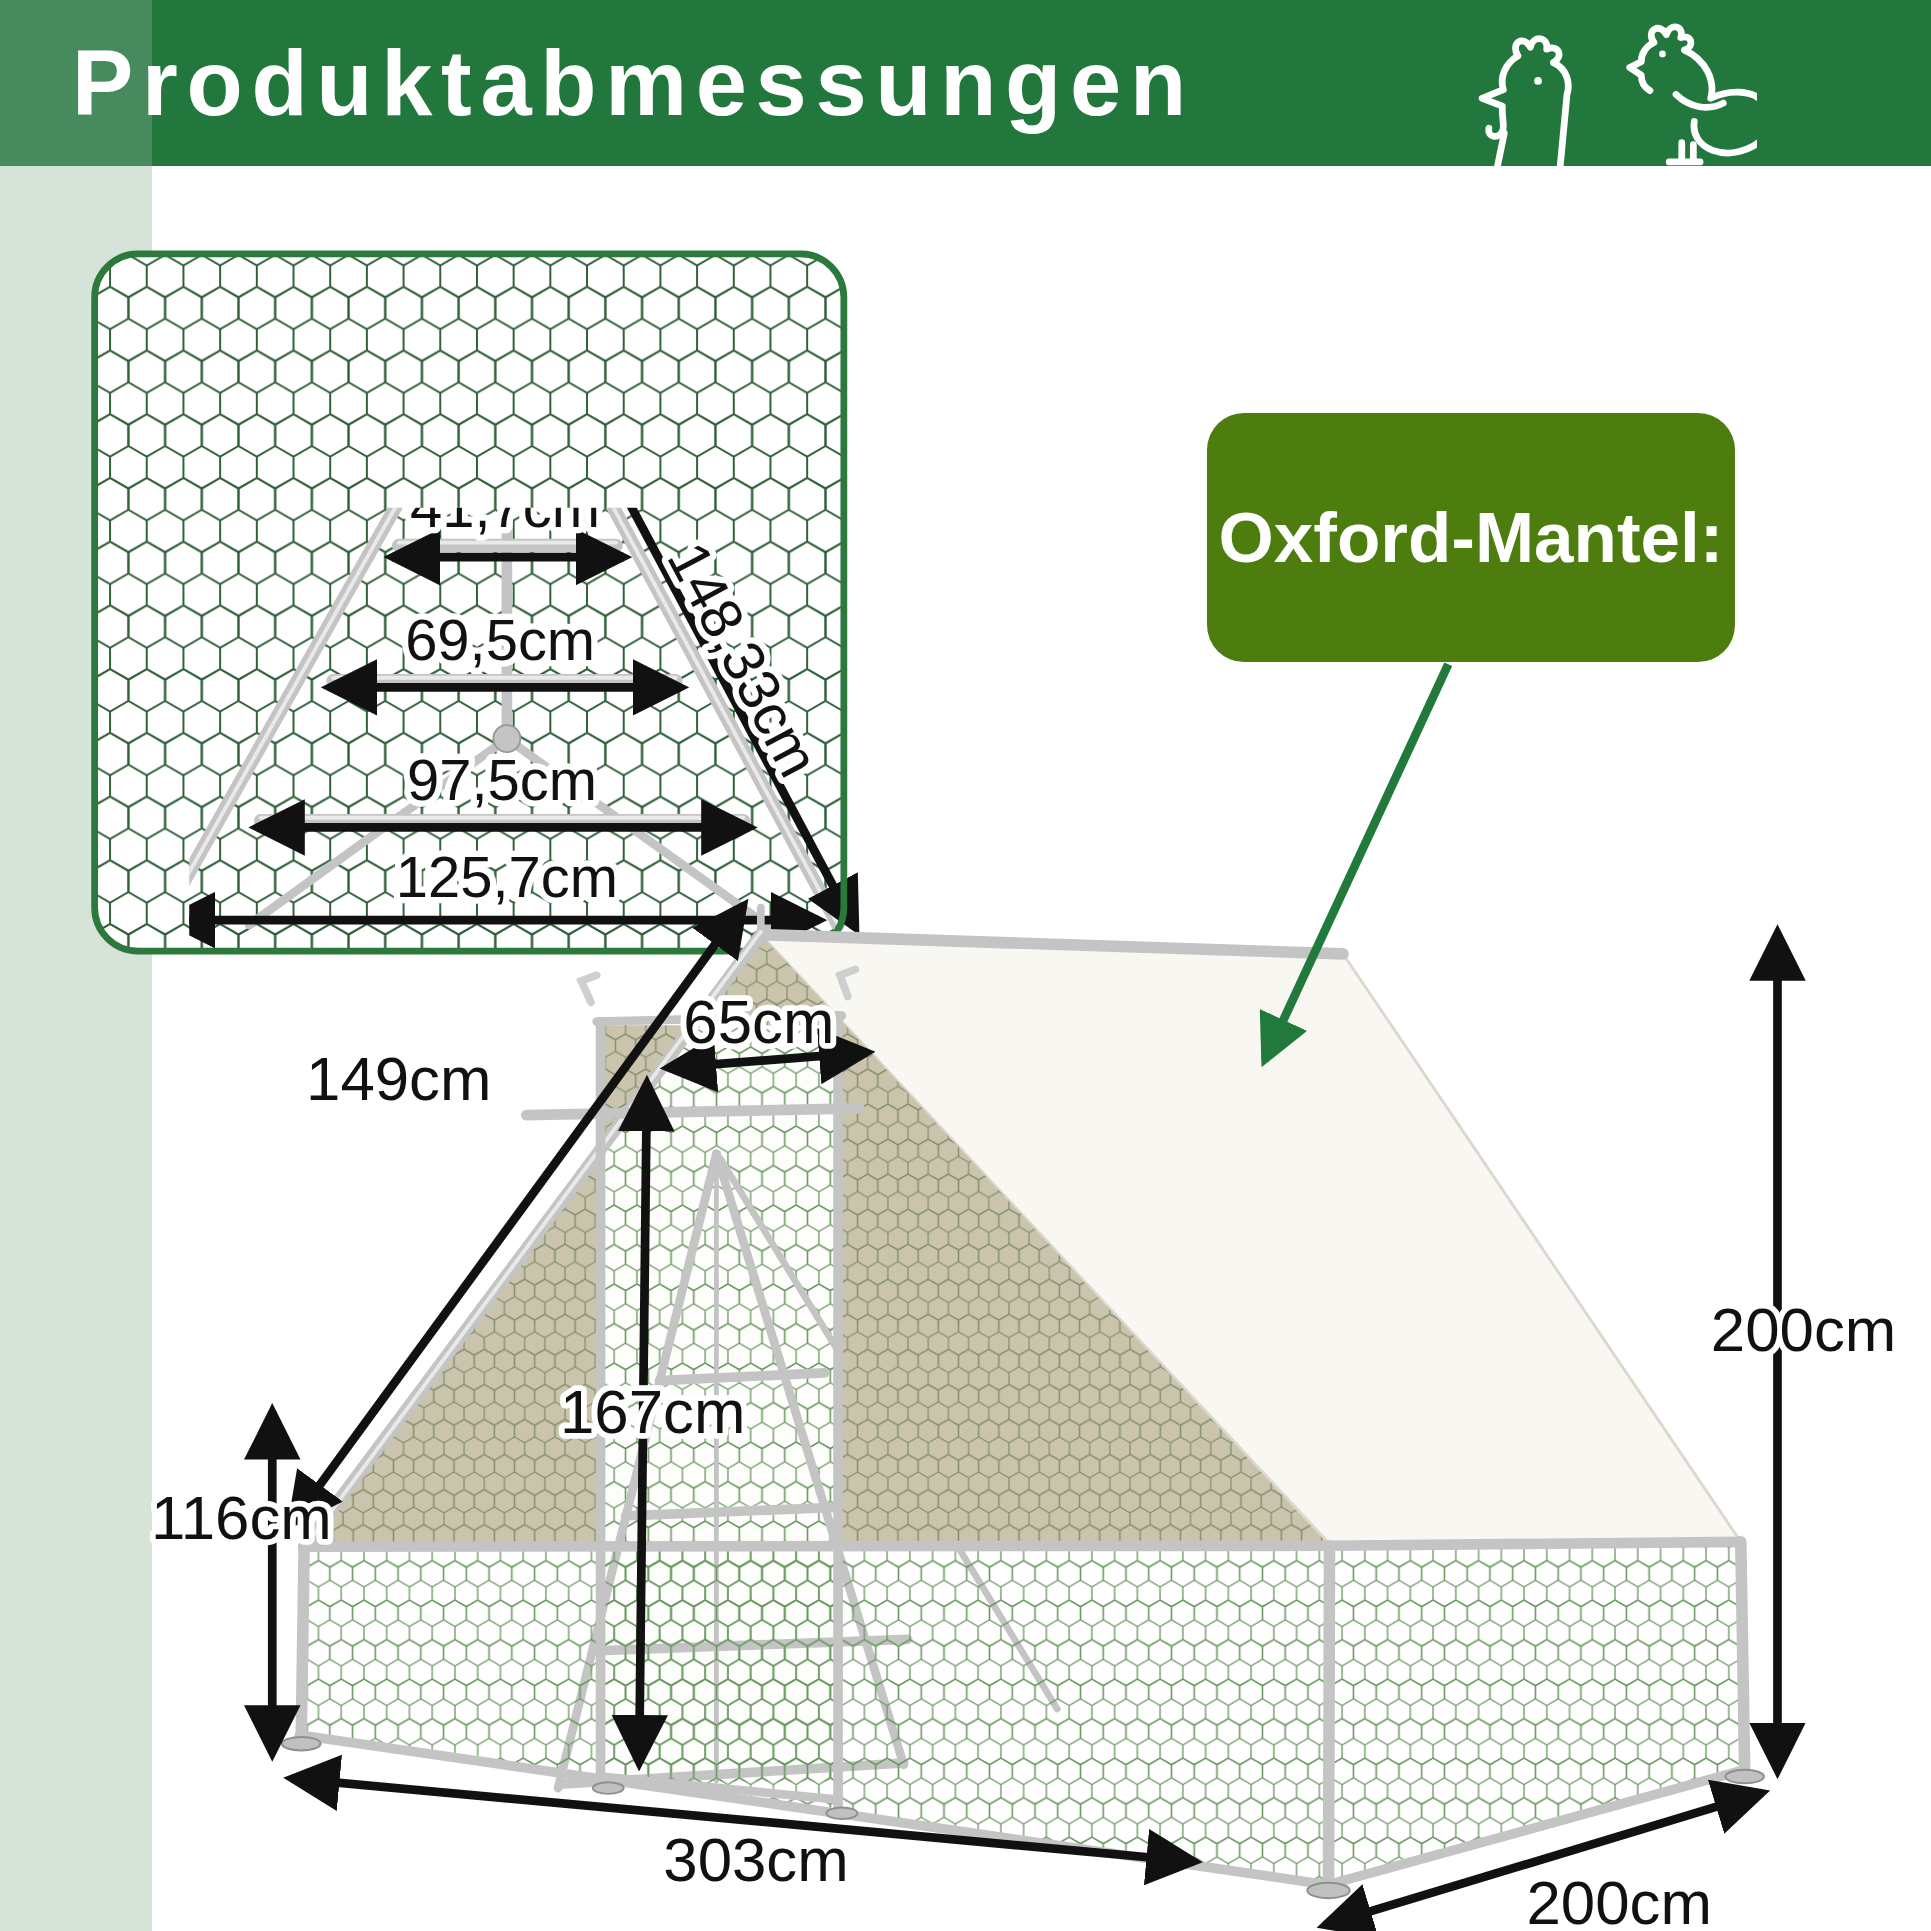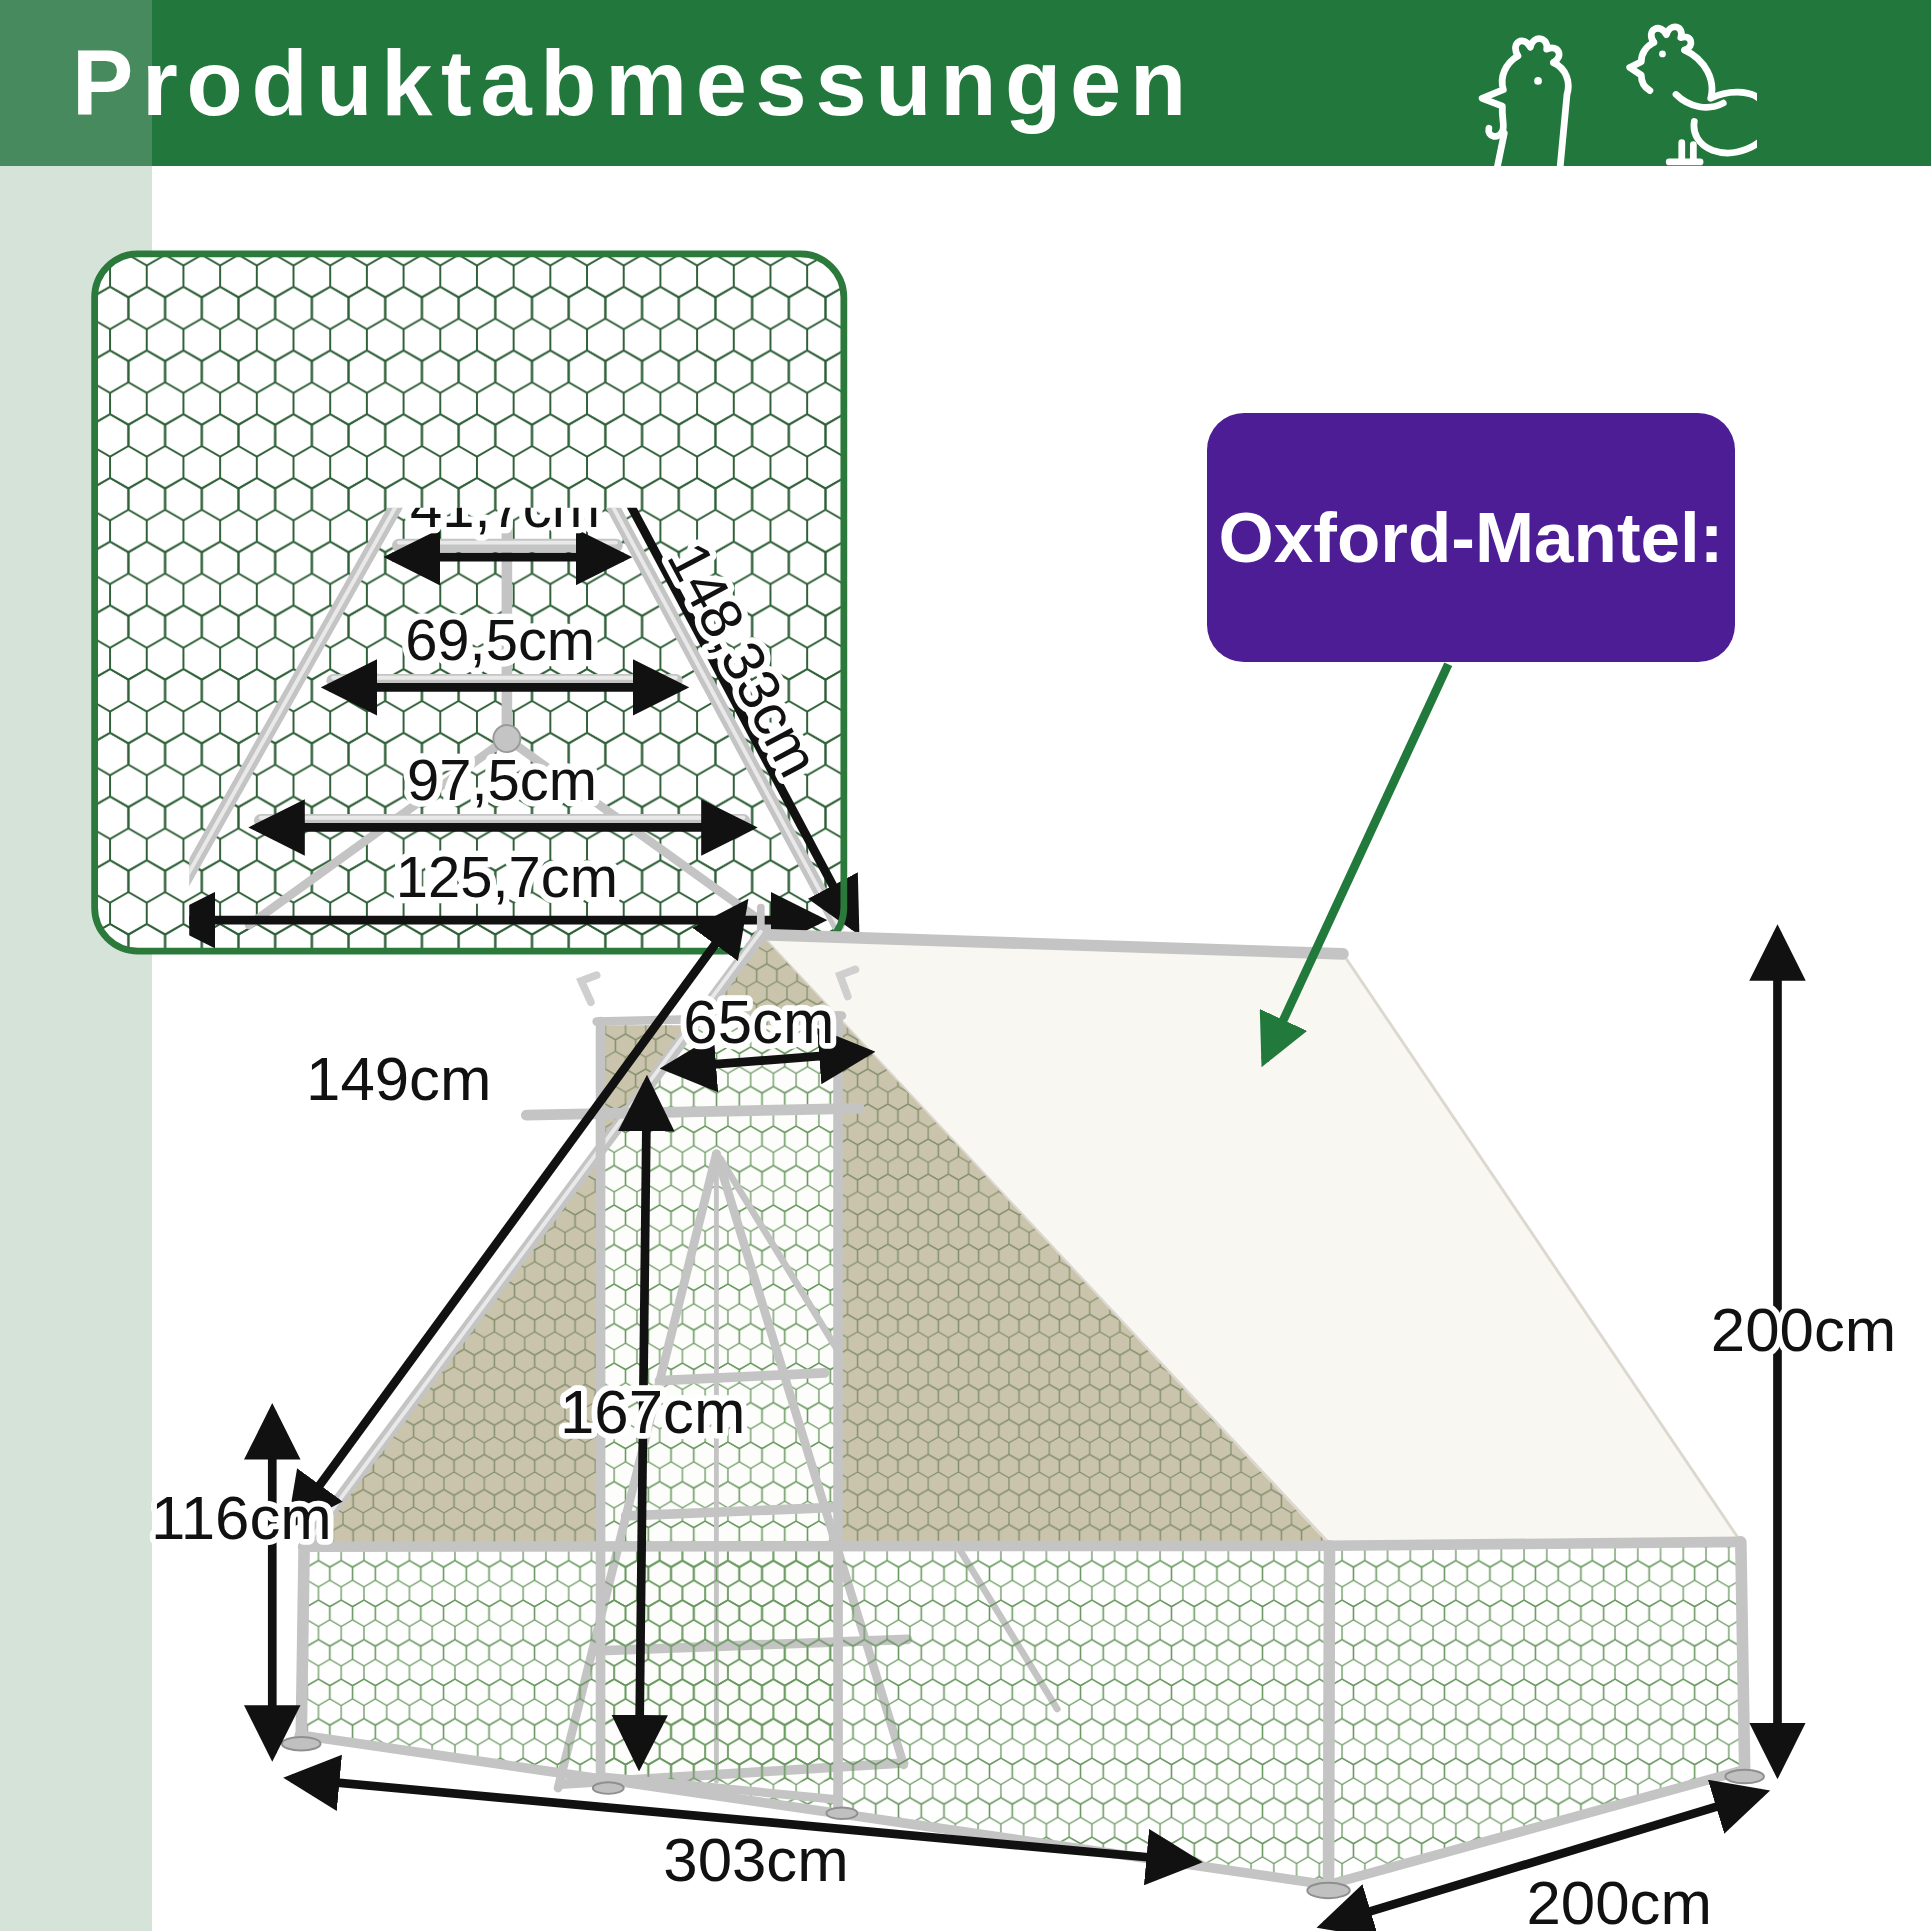--- a/index.html
+++ b/index.html
@@ -10,21 +10,21 @@
   .header{position:absolute;left:0;top:0;width:1931px;height:166px;background:#22783c;}
   .header-left-block{position:absolute;left:0;top:0;width:152px;height:166px;background:#478a5e;}
   .header-title{position:absolute;left:72px;top:0;height:166px;display:flex;align-items:center;
     color:#ffffff;font-size:92px;font-weight:bold;letter-spacing:8.7px;white-space:nowrap;}
   .header-icons{position:absolute;right:174px;top:21px;width:299px;height:145px;}
 
   
   .stripe{position:absolute;left:0;top:166px;width:152px;height:1765px;background:#d6e3d8;}
 
   
-  .badge{position:absolute;left:1207px;top:413px;width:528px;height:249px;background:#4c1d95;border-radius:37px;
+  .badge{position:absolute;left:1207px;top:413px;width:528px;height:249px;background:#4d7c0f;border-radius:37px;
     display:flex;flex-direction:column;align-items:center;justify-content:center;gap:7.7px;}
   .badge span{color:#ffffff;font-size:71px;font-weight:bold;line-height:1.2;white-space:nowrap;}
 
   
   .art{position:absolute;left:0;top:0;width:1931px;height:1931px;}
 
   text.dim{font-family:"Liberation Sans","DejaVu Sans",sans-serif;font-size:64px;fill:#111111;
     paint-order:stroke;stroke:#ffffff;stroke-width:12px;stroke-linejoin:round;text-anchor:middle;}
   text.dimi{font-family:"Liberation Sans","DejaVu Sans",sans-serif;font-size:60px;fill:#111111;
     paint-order:stroke;stroke:#ffffff;stroke-width:13px;stroke-linejoin:round;text-anchor:middle;}

